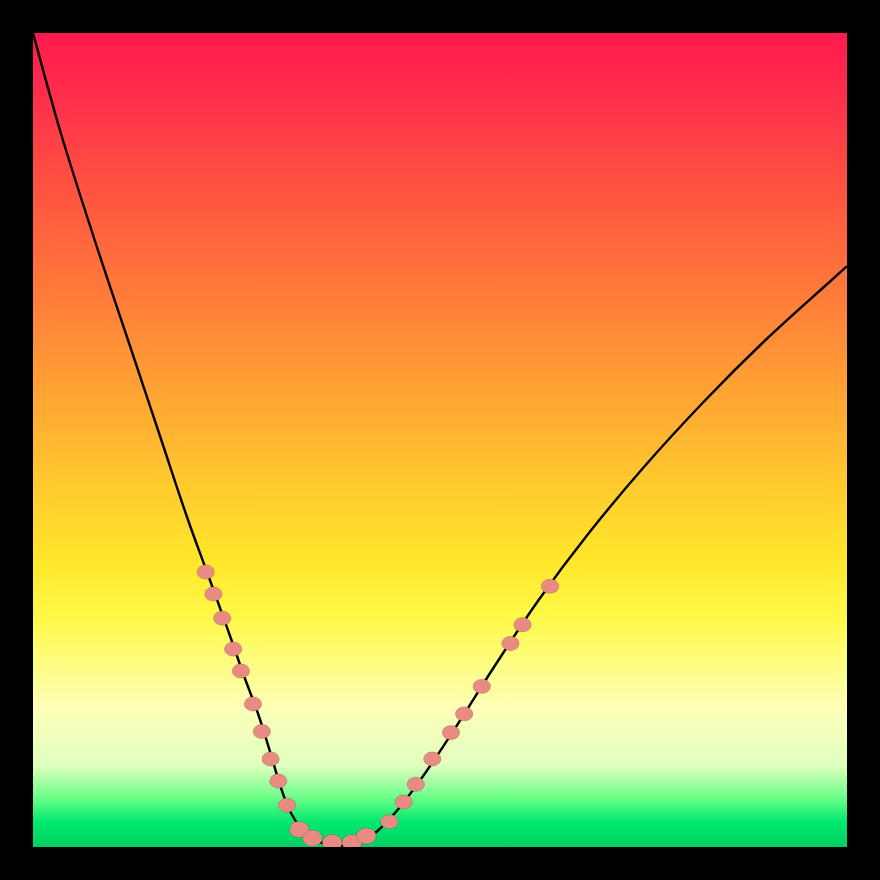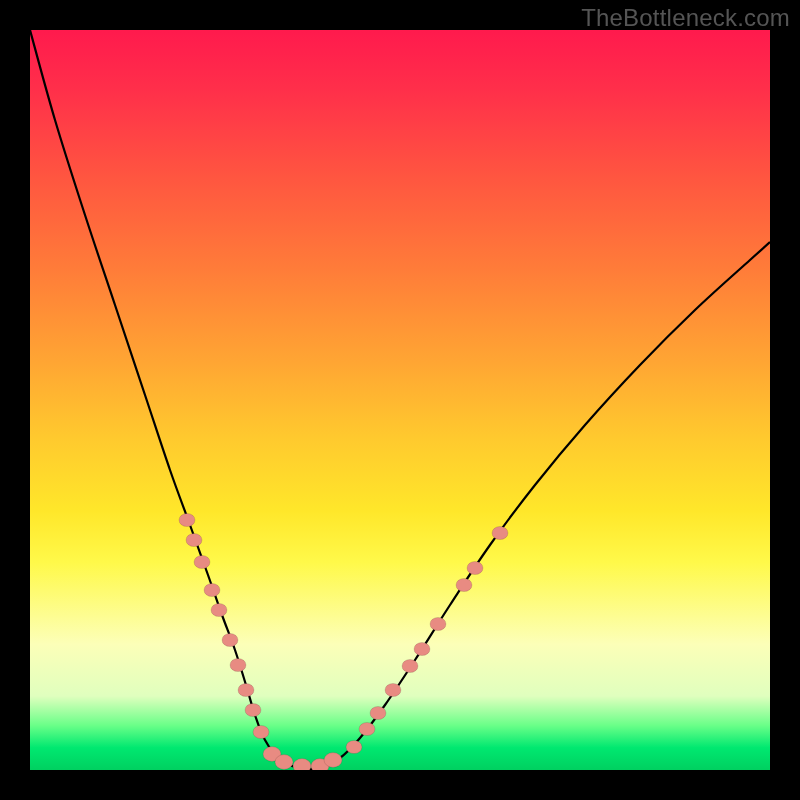--- a/index.html
+++ b/index.html
@@ -65,21 +65,20 @@
   .dot {
     fill: #e88b82;
     stroke: rgba(0,0,0,0.15);
     stroke-width: 0.8;
   }
 </style>
 </head>
 <body>
 
 <div class="frame">
-  <div class="watermark">TheBottleneck.com</div>
 
   <div class="plot">
     <svg class="curve" viewBox="0 0 740 740" preserveAspectRatio="none">
       <path id="bottleneck-path" d="M 0 0 C 4.5 16.2, 15.1 56.7, 25 90 C 34.9 123.3, 44.2 151.7, 55 185 C 65.8 218.3, 74.2 242.6, 85 275 C 95.8 307.4, 105.1 335.3, 115 365 C 124.9 394.7, 131.9 416.6, 140 440 C 148.1 463.4, 153.2 476.1, 160 495 C 166.8 513.9, 172.2 528.8, 178 545 C 183.8 561.2, 187.1 571.5, 192 585 C 196.9 598.5, 200.7 607.4, 205 620 C 209.3 632.6, 212.4 643.3, 216 655 C 219.6 666.7, 221.6 675.1, 225 685 C 228.4 694.9, 230.5 701.9, 235 710 C 239.5 718.1, 243.7 725.0, 250 730 C 256.3 735.0, 262.8 736.6, 270 738 C 277.2 739.4, 282.8 739.8, 290 738 C 297.2 736.2, 302.8 733.4, 310 728 C 317.2 722.6, 321.9 717.5, 330 708 C 338.1 698.5, 345.1 689.0, 355 675 C 364.9 661.0, 373.3 648.0, 385 630 C 396.7 612.0, 406.5 595.7, 420 575 C 433.5 554.3, 444.7 536.6, 460 515 C 475.3 493.4, 487.9 476.6, 505 455 C 522.1 433.4, 536.1 416.6, 555 395 C 573.9 373.4, 590.2 355.7, 610 335 C 629.8 314.3, 645.2 298.9, 665 280 C 684.8 261.1, 706.5 242.2, 720 230 C 733.5 217.8, 736.4 215.2, 740 212"></path>
       <g id="dots-group">
           <ellipse cx="157" cy="490" rx="8" ry="6.56" class="dot"></ellipse>
           <ellipse cx="164" cy="510" rx="8" ry="6.56" class="dot"></ellipse>
           <ellipse cx="172" cy="532" rx="8" ry="6.56" class="dot"></ellipse>
           <ellipse cx="182" cy="560" rx="8" ry="6.56" class="dot"></ellipse>
           <ellipse cx="189" cy="580" rx="8" ry="6.56" class="dot"></ellipse>

